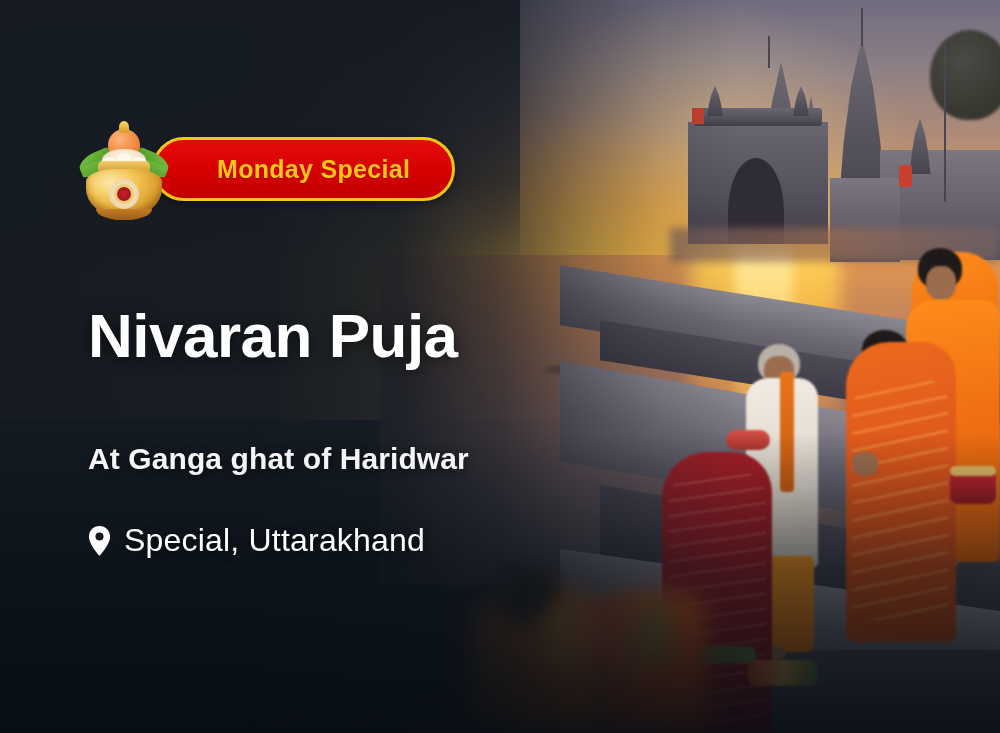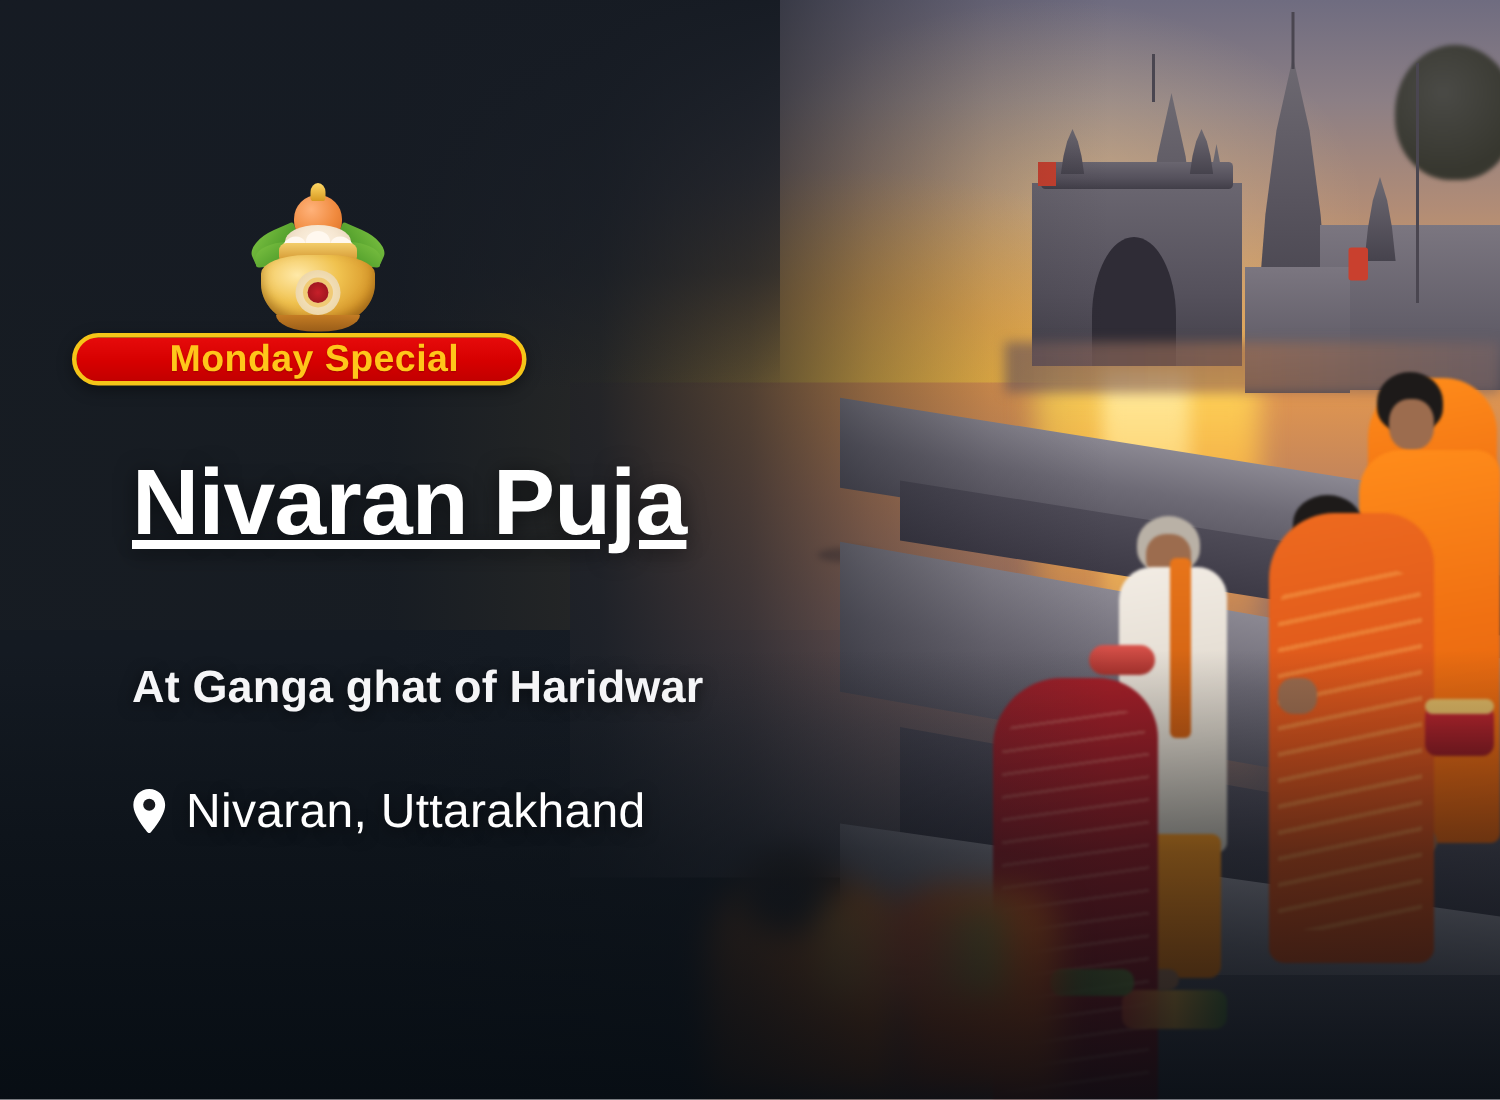--- a/index.html
+++ b/index.html
@@ -109,21 +109,21 @@
   .hair{background:#1d1a19;}
 
   .blurw{filter:blur(1.1px);}
   .blur-heavy{filter:blur(11px);}
   .blur-mid{filter:blur(4px);}
 
   
   .content{position:absolute;left:0;top:0;width:1000px;height:733px;}
 
   
-  .badge-row{position:absolute;left:72px;top:118px;height:102px;display:flex;align-items:center;flex-direction:column;}
+  .badge-row{position:absolute;left:72px;top:118px;height:102px;display:flex;align-items:center;}
 
   .kalash{position:relative;width:104px;height:104px;flex:0 0 auto;z-index:3;}
   .k-pot{
     position:absolute;left:14px;top:52px;width:76px;height:48px;
     border-radius:40% 40% 46% 46% / 26% 26% 60% 60%;
     background:
       radial-gradient(ellipse at 32% 28%,#ffe9a8 0%,#f5c košt 1%,#efb householder 2%,#e8a63c 45%,#c9821f 78%,#a9661a 100%);
     background:radial-gradient(ellipse at 32% 28%,#ffe9a8 0%,#f0c24f 38%,#d99a2c 68%,#ab6a1b 100%);
     box-shadow:inset 0 -5px 7px rgba(120,70,10,.5);
   }
@@ -178,21 +178,21 @@
     text-shadow:0 1px 1px rgba(110,0,0,.45);
   }
 
   
   .headline{
     position:absolute;left:88px;top:262px;width:560px;
     font-size:62px;line-height:1.03;font-weight:800;
     color:#ffffff;letter-spacing:-.5px;
     text-shadow:0 2px 14px rgba(0,0,0,.55);
   }
-  .headline .l2{display:block;text-decoration:underline;}
+  .headline .l2{display:block;}
 
   .subtitle{
     position:absolute;left:88px;top:442px;
     font-size:30px;font-weight:700;color:#f5f5f7;
     letter-spacing:.1px;
     text-shadow:0 2px 10px rgba(0,0,0,.6);
   }
 
   .location{
     position:absolute;left:88px;top:522px;
@@ -322,17 +322,17 @@
       <span class="l2">Nivaran Puja</span>
     </h1>
 
     <div class="subtitle">At Ganga ghat of Haridwar</div>
 
     <div class="location">
       <svg class="pin-icon" viewBox="0 0 24 32">
         <path d="M12 0C5.7 0 0.7 5 0.7 11.3c0 8.1 9.9 19.1 10.3 19.6 0.5 0.6 1.5 0.6 2 0 0.4-0.5 10.3-11.5 10.3-19.6C23.3 5 18.3 0 12 0z" fill="#ffffff"></path>
         <circle cx="12" cy="11.2" r="4.3" fill="#16181d"></circle>
       </svg>
-      <span class="location-text">Nivaran, Uttarakhand</span>
+      <span class="location-text">Special, Uttarakhand</span>
     </div>
 
   </div>
 </div>
 
 </body></html>

